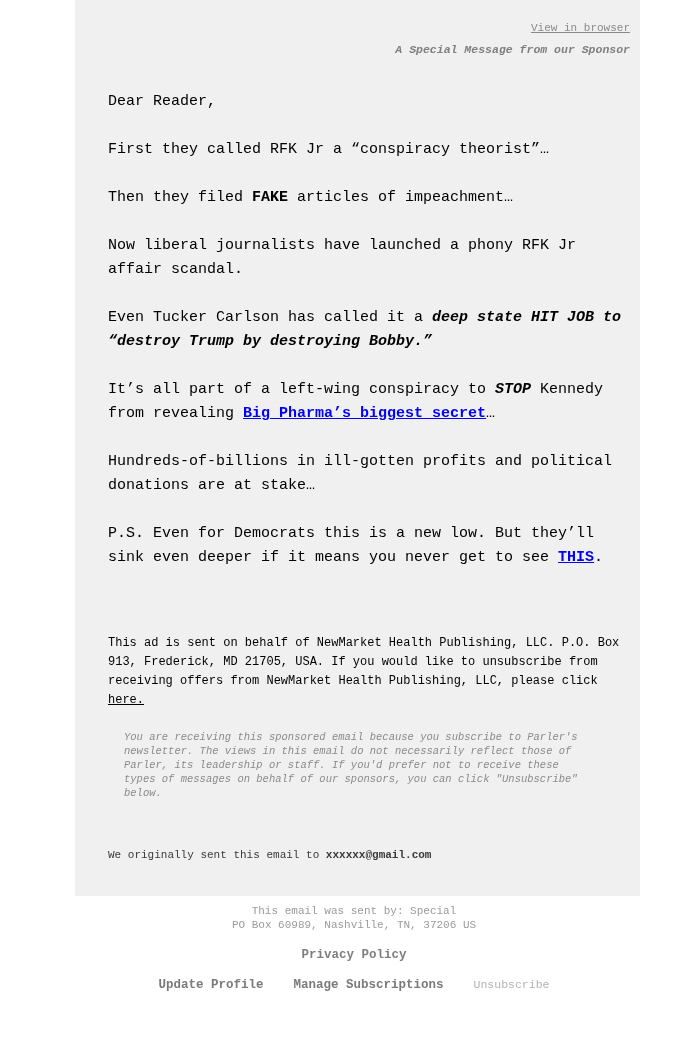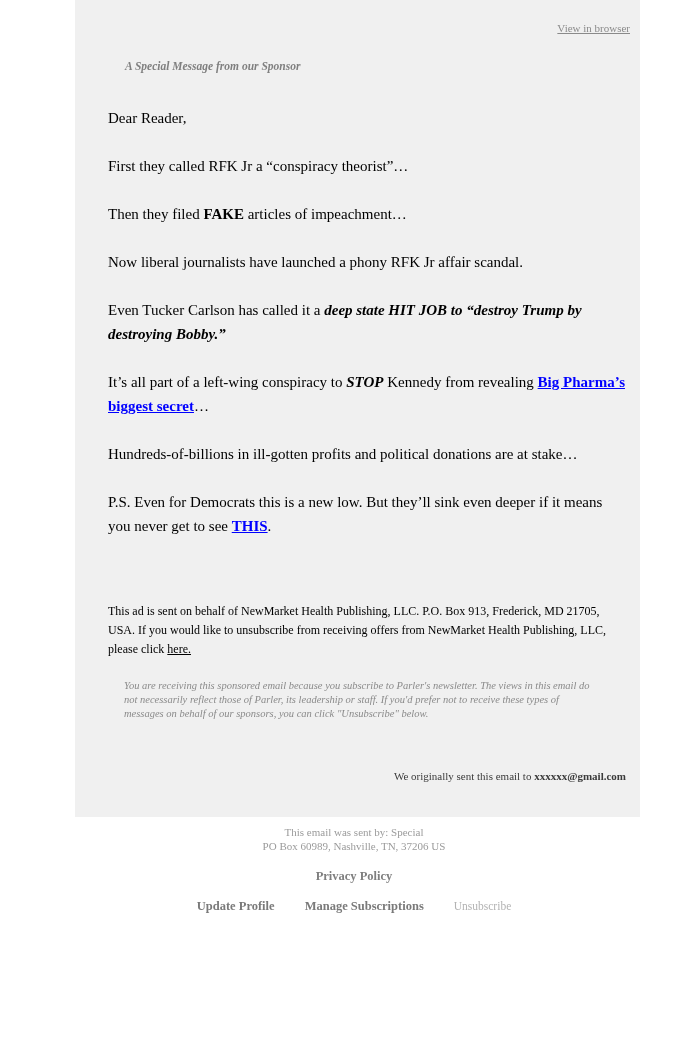--- a/index.html
+++ b/index.html
@@ -1,46 +1,46 @@
 <!DOCTYPE html>
 <html><head>
 <meta charset="utf-8">
 <style>
   * { margin:0; padding:0; box-sizing:border-box; }
   html,body { background:#ffffff; }
   .page {
     width:648px; height:1040px; background:#ffffff; position:relative;
-    font-family:Liberation Serif, serif; overflow:hidden;
+    font-family:Liberation Mono, monospace; overflow:hidden;
   }
   .email-wrap {
     margin-left:75px; width:565px; background:#f0f0f0; padding-bottom:32px;
   }
   .header-sec { padding:18px 10px 0 50px; }
   .vib-row { text-align:right; }
   .vib { color:#8a8a8a; font-size:11px; text-decoration:underline; cursor:pointer; }
   .sponsor-title {
-    margin-top:24px; font-size:11.5px; font-weight:bold; font-style:italic;
-    color:#7f7f7f; text-align:left;
+    margin-top:7px; font-size:11.5px; font-weight:bold; font-style:italic;
+    color:#7f7f7f; text-align:right;
   }
   .sponsor-disclaimer {
     margin-top:8px; font-size:11px; font-style:italic; color:#8a8a8a;
     line-height:1.5; text-align:left; padding-right:4px;
   }
   .body-sec { padding:34px 14px 0 33px; font-size:15px; line-height:24px; color:#000; }
   .body-sec p { margin:0 0 24px 0; }
   .bi { font-weight:bold; font-style:italic; }
   .b  { font-weight:bold; }
   a.blue { color:#0000ff; font-weight:bold; text-decoration:underline; cursor:pointer; }
   .ad-disclaimer { margin-top:64px; font-size:12px; line-height:19px; color:#000; }
   a.here { color:#000; text-decoration:underline; cursor:pointer; }
   .sponsor-note {
     margin:20px 30px 0 16px; font-size:10.5px; font-style:italic;
     color:#8a8a8a; line-height:14px;
   }
-  .sent-info { margin-top:46px; text-align:right; font-size:11px; color:#3a3a3a; line-height:18px; }
+  .sent-info { margin-top:46px; text-align:left; font-size:11px; color:#3a3a3a; line-height:18px; }
   .sent-info .brand { font-style:italic; }
   .footer { padding-top:8px; padding-left:60px; text-align:center; }
   .f-sentby, .f-addr { font-size:11px; color:#9b9b9b; line-height:14px; }
   .f-privacy-row { margin-top:13px; }
   .f-privacy { font-size:12.5px; font-weight:bold; color:#7f7f7f; text-decoration:none; cursor:pointer; }
   .f-links { margin-top:15px; display:flex; justify-content:center; gap:30px; align-items:baseline; }
   .f-link.strong { font-size:12.5px; font-weight:bold; color:#7a7a7a; text-decoration:none; cursor:pointer; }
   .f-link.light  { font-size:11.5px; font-weight:normal; color:#b3b3b3; text-decoration:none; cursor:pointer; }
 </style>
 </head>

